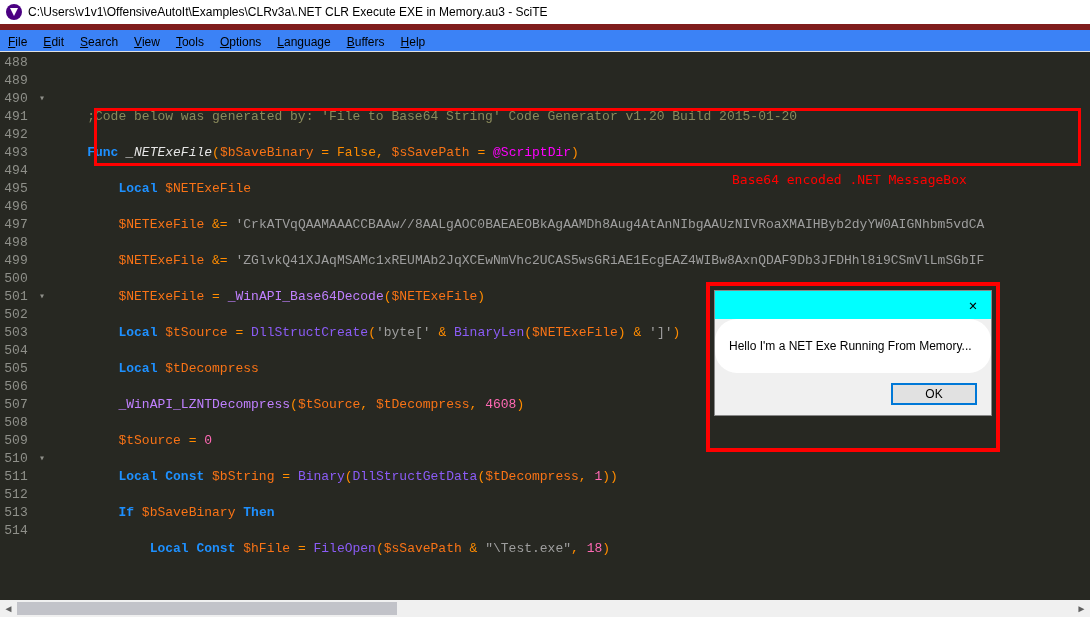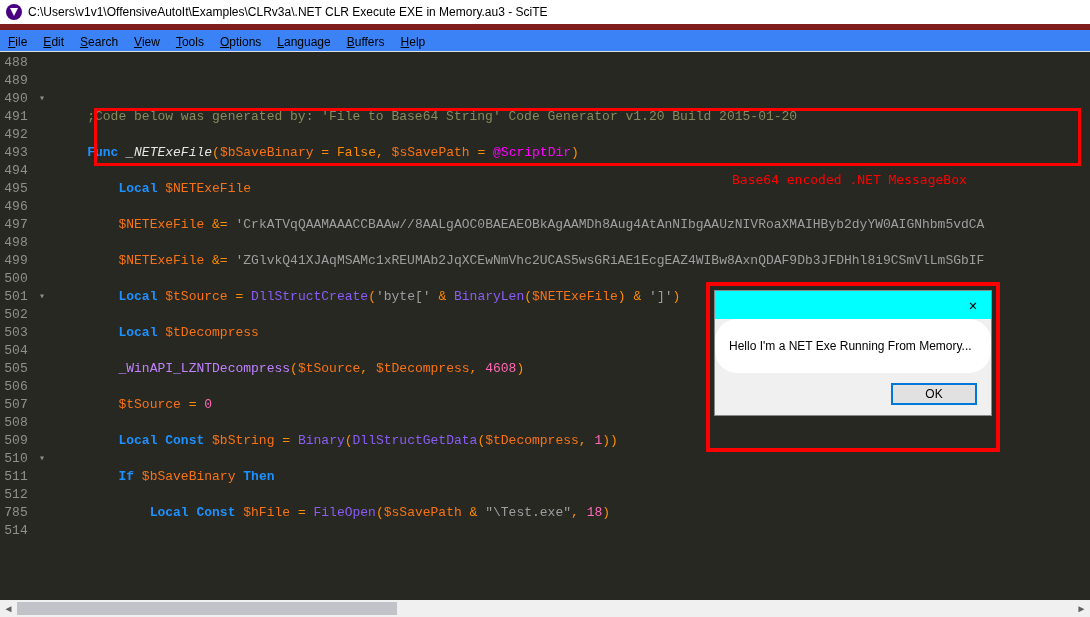--- a/index.html
+++ b/index.html
@@ -87,21 +87,21 @@
       <div>503</div>
       <div>504</div>
       <div>505</div>
       <div>506</div>
       <div>507</div>
       <div>508</div>
       <div>509</div>
       <div>510</div>
       <div>511</div>
       <div>512</div>
-      <div>785</div>
+      <div>513</div>
       <div>514</div>
     </div>
   <div class="fold" id="fold">
       <span class="fold-mark"></span>
       <span class="fold-mark"></span>
       <span class="fold-mark">▾</span>
       <span class="fold-mark"></span>
       <span class="fold-mark"></span>
       <span class="fold-mark"></span>
       <span class="fold-mark"></span>
@@ -126,20 +126,21 @@
       <span class="fold-mark"></span>
       <span class="fold-mark"></span>
     </div>
   <div class="code">
 <div class="code-line"></div>
 <div class="code-line">    <span class="c-comment">;Code below was generated by: 'File to Base64 String' Code Generator v1.20 Build 2015-01-20</span></div>
 <div class="code-line">    <span class="c-kw">Func</span> <span class="c-funcname">_NETExeFile</span><span class="c-paren">(</span><span class="c-var">$bSaveBinary</span> <span class="c-op">=</span> <span class="c-bool">False</span><span class="c-op">,</span> <span class="c-var">$sSavePath</span> <span class="c-op">=</span> <span class="c-macro">@ScriptDir</span><span class="c-paren">)</span></div>
 <div class="code-line">        <span class="c-kw">Local</span> <span class="c-var">$NETExeFile</span></div>
 <div class="code-line">        <span class="c-var">$NETExeFile</span> <span class="c-op">&amp;=</span> <span class="c-str">'CrkATVqQAAMAAACCBAAw//8AALgAOC0BAEAEOBkAgAAMDh8Aug4AtAnNIbgAAUzNIVRoaXMAIHByb2dyYW0AIGNhbm5vdCA</span></div>
 <div class="code-line">        <span class="c-var">$NETExeFile</span> <span class="c-op">&amp;=</span> <span class="c-str">'ZGlvkQ41XJAqMSAMc1xREUMAb2JqXCEwNmVhc2UCAS5wsGRiAE1EcgEAZ4WIBw8AxnQDAF9Db3JFDHhl8i9CSmVlLmSGbIF</span></div>
+<div class="code-line">        <span class="c-var">$NETExeFile</span> <span class="c-op">=</span> <span class="c-userfunc">_WinAPI_Base64Decode</span><span class="c-paren">(</span><span class="c-var">$NETExeFile</span><span class="c-paren">)</span></div>
 <div class="code-line">        <span class="c-kw">Local</span> <span class="c-var">$tSource</span> <span class="c-op">=</span> <span class="c-func">DllStructCreate</span><span class="c-paren">(</span><span class="c-str">'byte['</span> <span class="c-op">&amp;</span> <span class="c-func">BinaryLen</span><span class="c-paren">(</span><span class="c-var">$NETExeFile</span><span class="c-paren">)</span> <span class="c-op">&amp;</span> <span class="c-str">']'</span><span class="c-paren">)</span></div>
 <div class="code-line">        <span class="c-kw">Local</span> <span class="c-var">$tDecompress</span></div>
 <div class="code-line">        <span class="c-userfunc">_WinAPI_LZNTDecompress</span><span class="c-paren">(</span><span class="c-var">$tSource</span><span class="c-op">,</span> <span class="c-var">$tDecompress</span><span class="c-op">,</span> <span class="c-num">4608</span><span class="c-paren">)</span></div>
 <div class="code-line">        <span class="c-var">$tSource</span> <span class="c-op">=</span> <span class="c-num">0</span></div>
 <div class="code-line">        <span class="c-kw">Local Const</span> <span class="c-var">$bString</span> <span class="c-op">=</span> <span class="c-func">Binary</span><span class="c-paren">(</span><span class="c-func">DllStructGetData</span><span class="c-paren">(</span><span class="c-var">$tDecompress</span><span class="c-op">,</span> <span class="c-num">1</span><span class="c-paren">))</span></div>
 <div class="code-line">        <span class="c-kw">If</span> <span class="c-var">$bSaveBinary</span> <span class="c-kw">Then</span></div>
 <div class="code-line">            <span class="c-kw">Local Const</span> <span class="c-var">$hFile</span> <span class="c-op">=</span> <span class="c-func">FileOpen</span><span class="c-paren">(</span><span class="c-var">$sSavePath</span> <span class="c-op">&amp;</span> <span class="c-str">"\Test.exe"</span><span class="c-op">,</span> <span class="c-num">18</span><span class="c-paren">)</span></div>
 
 
 

